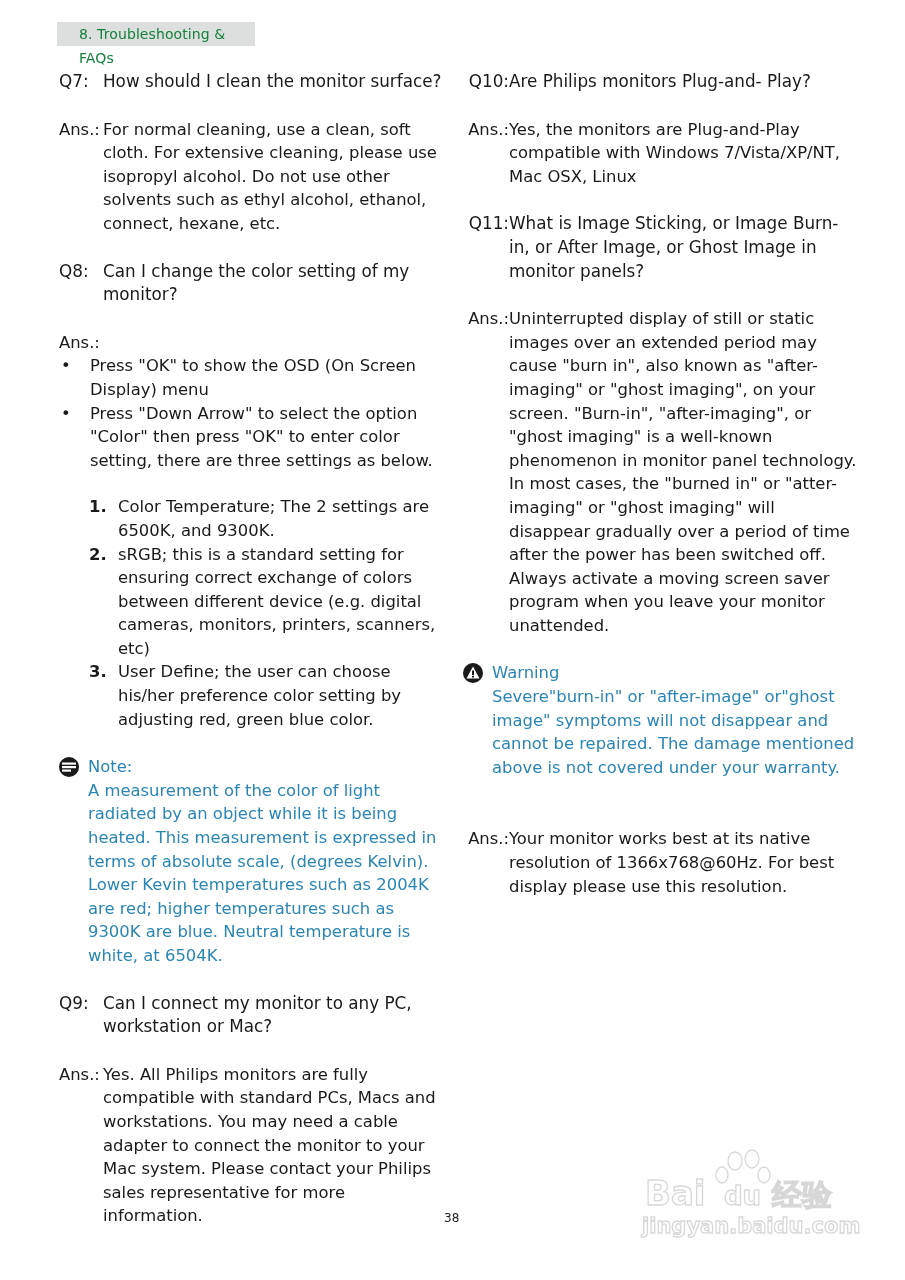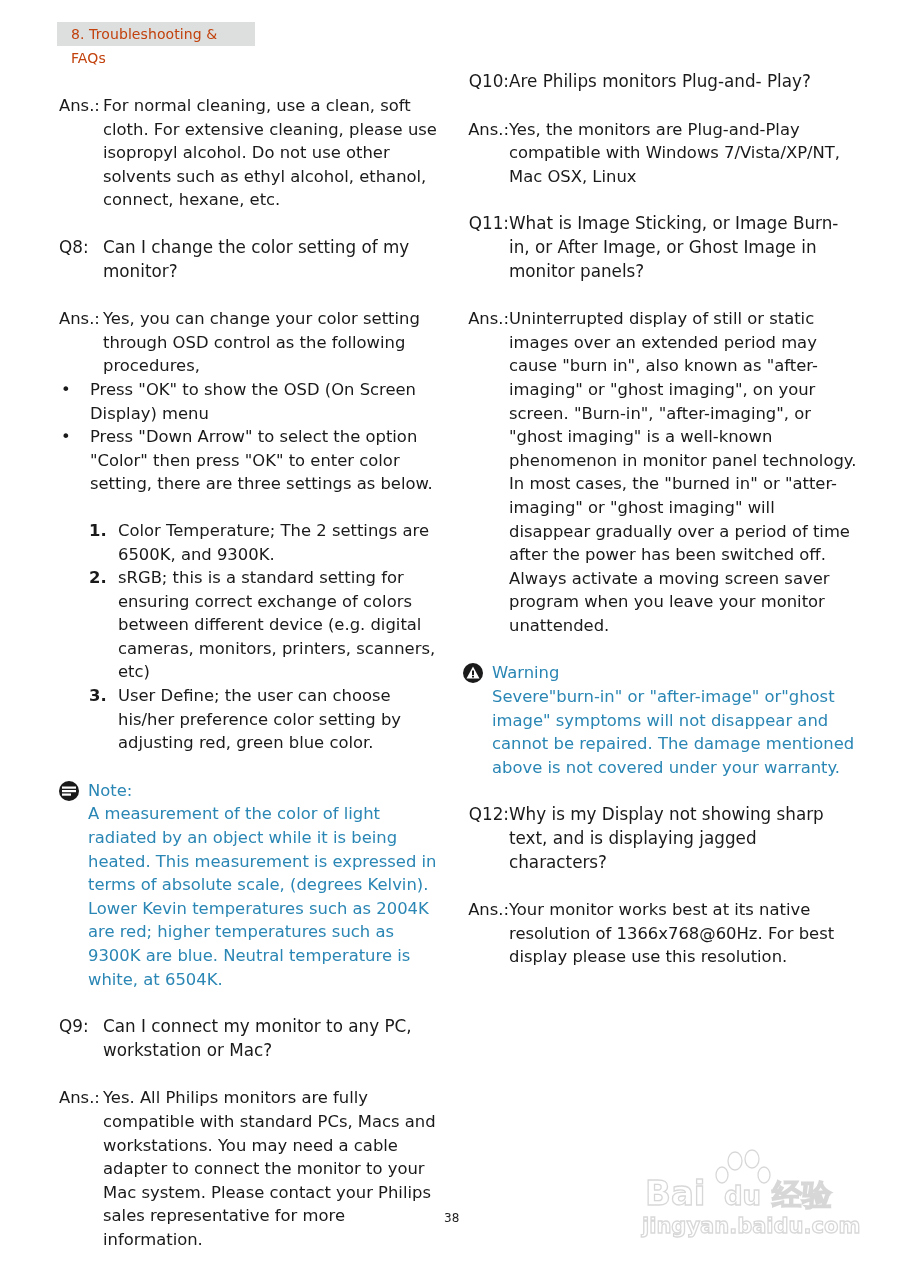--- a/index.html
+++ b/index.html
@@ -2,22 +2,22 @@
 <html><head>
 <meta charset="utf-8">
 <style>
   html, body { margin: 0; padding: 0; }
   body {
     width: 905px; height: 1280px; background: #ffffff; position: relative; overflow: hidden;
     font-family: "DejaVu Sans", sans-serif; color: #1a1a1a;
   }
   .section-tab {
     position: absolute; left: 57px; top: 22px; width: 198px; height: 24px;
-    background: #dcdfde; color: #c2410c; font-size: 14px; line-height: 24px;
-    padding-left: 14px; box-sizing: border-box; letter-spacing: 0.1px;
+    background: #dcdfde; color: #15803d; font-size: 14px; line-height: 24px;
+    padding-left: 22px; box-sizing: border-box; letter-spacing: 0.1px;
   }
   .col { position: absolute; top: 70px; font-size: 16.4px; line-height: 23.6px; }
   .col-left { left: 59px; width: 390px; }
   .col-right { left: 463px; width: 395px; }
   .qa { display: flex; }
   .qa .lbl { flex: 0 0 auto; }
   .qa .txt { flex: 1 1 auto; }
   .col-left .qa .lbl { width: 44px; }
   .col-right .qa .lbl { width: 46px; text-align: right; }
   .question { font-size: 16.8px; }
@@ -36,35 +36,38 @@
   .page-num { position: absolute; left: 444px; top: 1211px; font-size: 12px; color: #222; }
   .watermark { position: absolute; left: 640px; top: 1145px; width: 220px; height: 100px; opacity: 0.55; }
   .wm-text { font-family: "DejaVu Sans", sans-serif; font-weight: bold; fill: #ffffff; stroke: #b8b8b8; stroke-width: 1.3px; }
 </style>
 </head>
 <body>
 
 <div class="section-tab">8. Troubleshooting &amp; FAQs</div>
 
 <div class="col col-left">
+  <div class="qa question">
+    <span class="lbl">Q7:</span>
+    <span class="txt">How should I clean the monitor surface?</span>
+  </div>
   <div class="gap-m"></div>
   <div class="qa">
     <span class="lbl">Ans.:</span>
     <span class="txt">For normal cleaning, use a clean, soft cloth. For extensive cleaning, please use isopropyl alcohol. Do not use other solvents such as ethyl alcohol, ethanol, connect, hexane, etc.</span>
   </div>
   <div class="gap-m"></div>
 
   <div class="qa question">
     <span class="lbl">Q8:</span>
     <span class="txt">Can I change the color setting of my monitor?</span>
   </div>
   <div class="gap-m"></div>
   <div class="qa">
     <span class="lbl">Ans.:</span>
-    <span class="txt">Yes, you can change your color setting through OSD control as the following procedures,</span>
   </div>
   <ul class="bullets">
     <li>
         <span class="dot">•</span>
         <span>Press "OK" to show the OSD (On Screen Display) menu</span>
       </li>
     <li>
         <span class="dot">•</span>
         <span>Press "Down Arrow" to select the option "Color" then press "OK" to enter color setting, there are three settings as below.</span>
       </li>
@@ -143,24 +146,20 @@
         <path d="M10 3.5 L16.5 15.5 L3.5 15.5 Z" fill="#fff"></path>
         <rect x="9" y="7.5" width="2" height="4.5" fill="#1a1a1a"></rect>
         <rect x="9" y="12.8" width="2" height="1.7" fill="#1a1a1a"></rect>
       </svg>
       <span>Warning</span>
     </div>
     <div class="body">Severe"burn-in" or "after-image" or"ghost image" symptoms will not disappear and cannot be repaired. The damage mentioned above is not covered under your warranty.</div>
   </div>
   <div class="gap-m"></div>
 
-  <div class="qa question">
-    <span class="lbl">Q12:</span>
-    <span class="txt">Why is my Display not showing sharp text, and is displaying jagged characters?</span>
-  </div>
   <div class="gap-m"></div>
   <div class="qa">
     <span class="lbl">Ans.:</span>
     <span class="txt">Your monitor works best at its native resolution of 1366x768@60Hz. For best display please use this resolution.</span>
   </div>
 </div>
 
 <div class="page-num">38</div>
 
 <svg class="watermark" viewBox="0 0 220 100">

